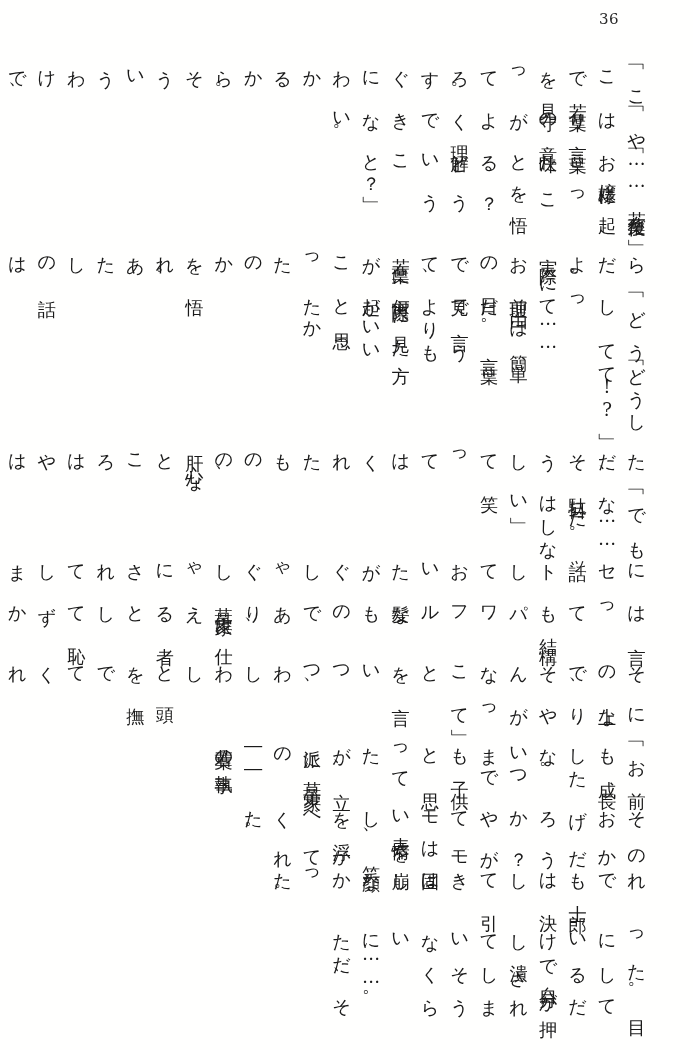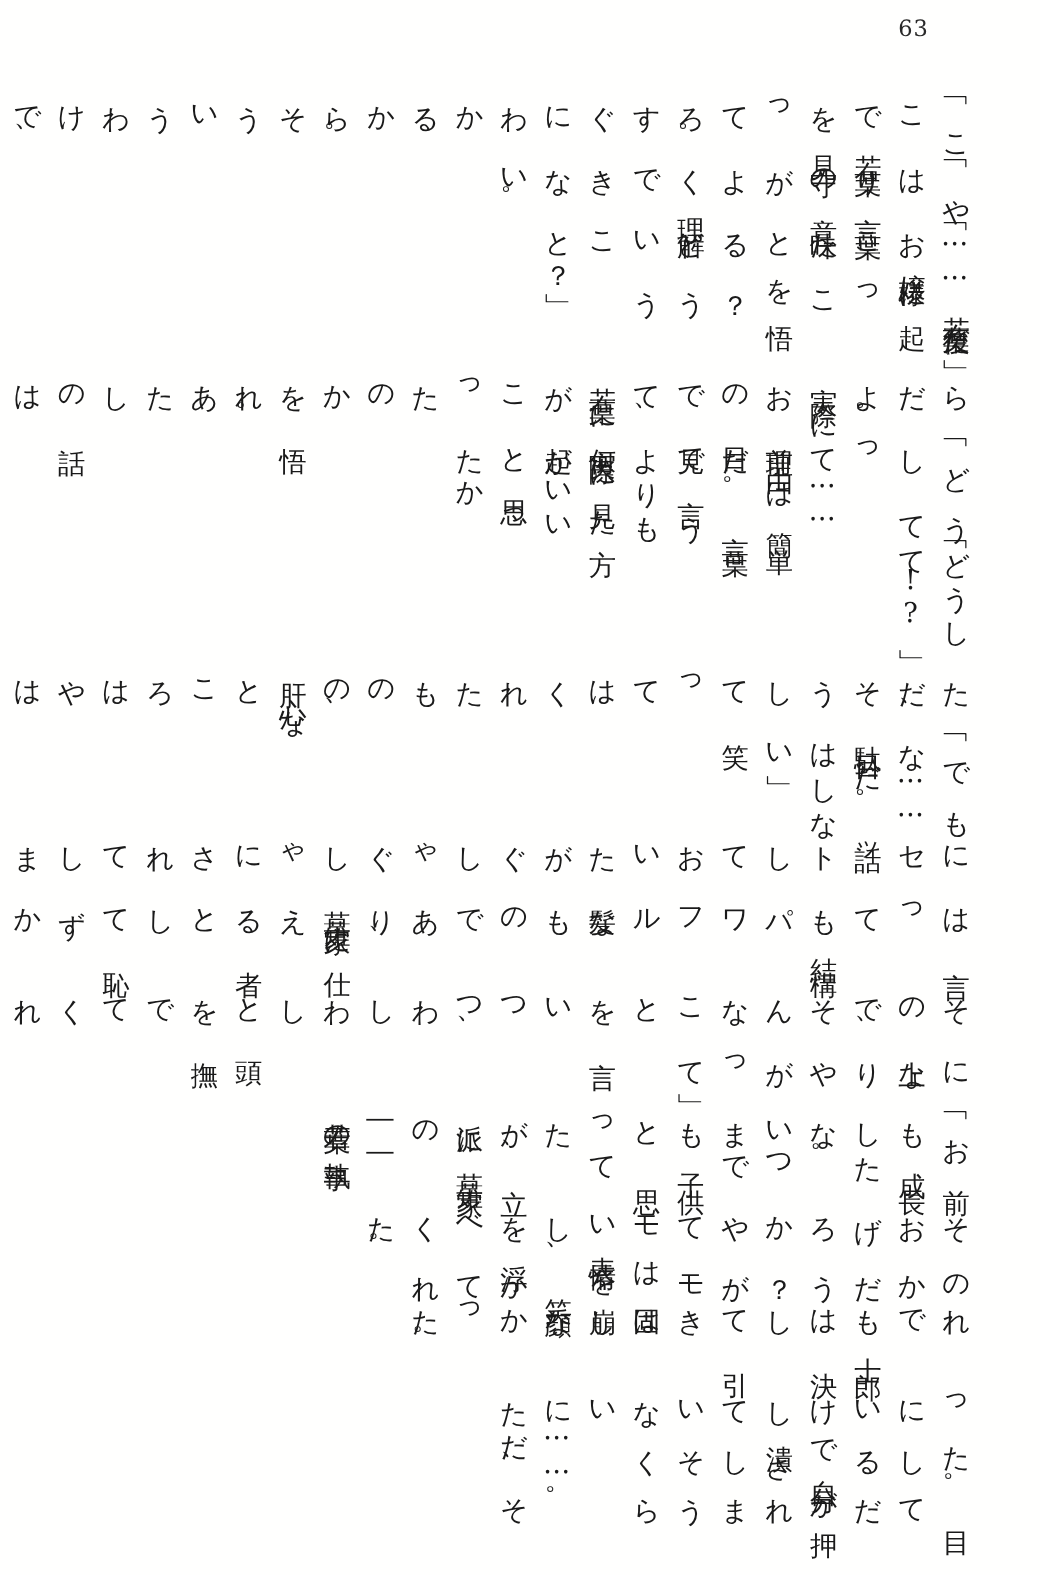--- a/index.html
+++ b/index.html
@@ -61,21 +61,21 @@
   }
   .indent {
     padding-top: 18px;
   }
 </style>
 </head>
 <body>
 
 <div class="page">
 
-  <div class="page-number">63</div>
+  <div class="page-number">36</div>
 
   <div class="text-body">
     <p class="para indent">った。目にしているだけで自分が押し潰されてしまいそうなくらいに……。ただ、そ</p>
     <p class="para">れでも士郎は決して引きはしなかった。</p>
     <p class="para indent">そのおかげだろうか？　やがてモモは固い表情を崩し、笑顔を浮かべてくれた。</p>
     <p class="para">「お前も成長したな。いつまでも子供と思ってたが、立派に草薙家の――若葉の執事</p>
     <p class="para">になりやがって」</p>
     <p class="para indent">その上で、そんなことを言いつつ、わしわしと頭を撫でてくれる。ただ、撫でると</p>
     <p class="para">は言っても結構パワフルなものであり、草薙家に仕える者として恥ずかしくないよう</p>
     <p class="para">にセットしておいた髪がぐしゃぐしゃにされてしまった。</p>

